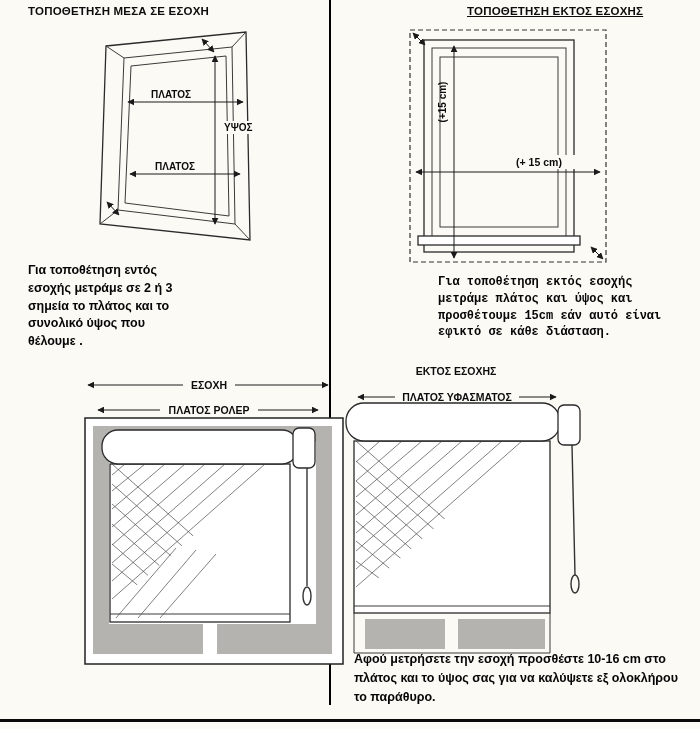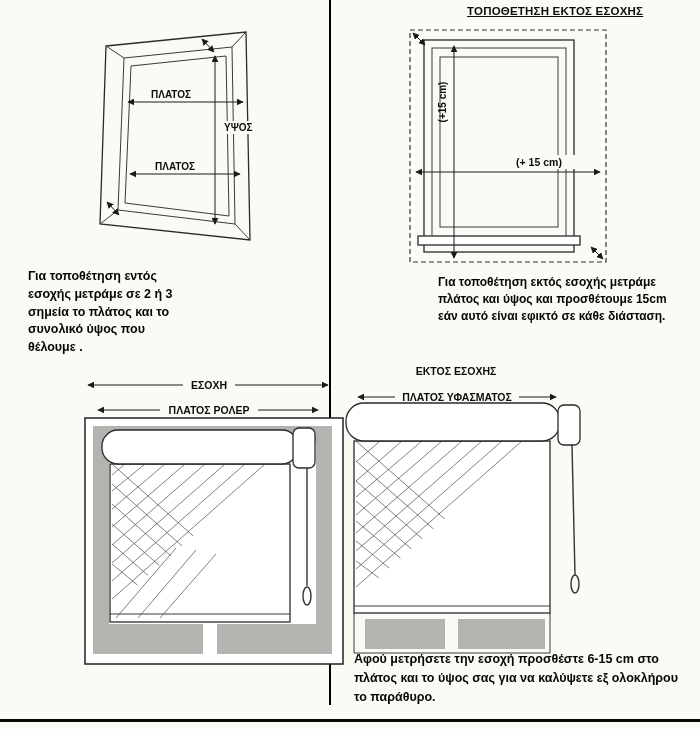--- a/index.html
+++ b/index.html
@@ -18,20 +18,21 @@
   .gray{fill:#b4b3b0;stroke:none;}
   .whitefill{fill:#ffffff;stroke:#2a2a2a;stroke-width:1.3;}
   .bgfill{fill:#fcfaf5;stroke:none;}
   .mesh{stroke:#4a4a4a;stroke-width:0.7;}
 </style>
 </head>
 <body>
 
 <div id="canvas">
 
+  <div class="abs title" style="left:28px;top:5px;">ΤΟΠΟΘΕΤΗΣΗ ΜΕΣΑ ΣΕ ΕΣΟΧΗ</div>
 
   <svg class="abs" style="left:78px;top:26px;" width="200" height="230" viewBox="0 0 200 230">
     <defs>
       <marker id="ah1" viewBox="0 0 10 10" refX="9" refY="5" markerWidth="7" markerHeight="7" orient="auto-start-reverse">
         <path d="M0,0 L10,5 L0,10 z" fill="#1a1a1a"></path>
       </marker>
     </defs>
     <g>
       <path class="frame-line" d="M28,20 L168,6 L172,214 L22,198 Z"></path>
       <path class="thin-line" d="M46,32 L154,21 L157,198 L40,184 Z"></path>
@@ -57,21 +58,21 @@
       <rect class="bgfill" x="144" y="95" width="42" height="13"></rect>
       <text x="146" y="105" font-size="10" text-anchor="start">ΥΨΟΣ</text>
     </g>
     <g>
       <line class="meas" x1="52" y1="148" x2="162" y2="148" marker-start="url(#ah1)" marker-end="url(#ah1)"></line>
       <rect class="bgfill" x="66" y="134" width="62" height="13"></rect>
       <text x="97" y="144" font-size="10" text-anchor="middle">ΠΛΑΤΟΣ</text>
     </g>
   </svg>
 
-  <div class="abs caption" style="left:28px;top:262px;width:154px;margin-top:6px;">Για τοποθέτηση εντός εσοχής μετράμε σε 2 ή 3 σημεία το πλάτος και το συνολικό ύψος που θέλουμε .</div>
+  <div class="abs caption" style="left:28px;top:262px;width:154px;">Για τοποθέτηση εντός εσοχής μετράμε σε 2 ή 3 σημεία το πλάτος και το συνολικό ύψος που θέλουμε .</div>
 
   <div class="abs vline" style="left:329px;top:0;width:2px;height:705px;"></div>
 
   <div class="abs title" style="left:467px;top:5px;text-decoration:underline;">ΤΟΠΟΘΕΤΗΣΗ ΕΚΤΟΣ ΕΣΟΧΗΣ</div>
 
   <svg class="abs" style="left:404px;top:24px;" width="218" height="252" viewBox="0 0 218 252">
     <defs>
       <marker id="ah2" viewBox="0 0 10 10" refX="9" refY="5" markerWidth="7" markerHeight="7" orient="auto-start-reverse">
         <path d="M0,0 L10,5 L0,10 z" fill="#1a1a1a"></path>
       </marker>
@@ -95,21 +96,21 @@
       <line class="meas" x1="50" y1="22" x2="50" y2="234" marker-start="url(#ah2)" marker-end="url(#ah2)"></line>
       <text x="42" y="78" font-size="10" text-anchor="middle" transform="rotate(-90 42 78)">(+15 cm)</text>
     </g>
     <g>
       <line class="meas" x1="12" y1="148" x2="196" y2="148" marker-start="url(#ah2)" marker-end="url(#ah2)"></line>
       <rect class="bgfill" x="98" y="131" width="74" height="14"></rect>
       <text x="135" y="142" font-size="10.5" text-anchor="middle">(+ 15 cm)</text>
     </g>
   </svg>
 
-  <div class="abs caption" style="left:438px;top:274px;width:248px;font-size:12px;line-height:1.4;">Για τοποθέτηση εκτός εσοχής μετράμε πλάτος και ύψος και προσθέτουμε 15cm εάν αυτό είναι εφικτό σε κάθε διάσταση.</div>
+  <div class="abs caption" style="left:438px;top:274px;width:248px;font-size:12px;line-height:1.4;font-family:Liberation Mono, monospace;">Για τοποθέτηση εκτός εσοχής μετράμε πλάτος και ύψος και προσθέτουμε 15cm εάν αυτό είναι εφικτό σε κάθε διάσταση.</div>
 
   <svg class="abs" style="left:80px;top:372px;" width="265" height="300" viewBox="0 0 265 300">
     <defs>
       <marker id="ah3" viewBox="0 0 10 10" refX="9" refY="5" markerWidth="7" markerHeight="7" orient="auto-start-reverse">
         <path d="M0,0 L10,5 L0,10 z" fill="#1a1a1a"></path>
       </marker>
       <clipPath id="clipA">
           <polygon points="32,92 195,92 32,235"></polygon>
         </clipPath>
     </defs>
@@ -221,16 +222,16 @@
     <g>
       <rect class="whitefill" x="4" y="40" width="214" height="38" rx="18"></rect>
       <rect class="whitefill" x="216" y="42" width="22" height="40" rx="6"></rect>
     </g>
     <g>
       <line x1="230" y1="82" x2="233" y2="212" stroke="#333" stroke-width="1.4"></line>
       <ellipse cx="233" cy="221" rx="4" ry="9" fill="none" stroke="#333" stroke-width="1.4"></ellipse>
     </g>
   </svg>
 
-  <div class="abs caption" style="left:354px;top:650px;width:338px;line-height:1.5;">Αφού μετρήσετε την εσοχή προσθέστε 6-15 cm στο πλάτος και το ύψος σας για να καλύψετε εξ ολοκλήρου το παράθυρο.</div>
+  <div class="abs caption" style="left:354px;top:650px;width:338px;line-height:1.5;">Αφού μετρήσετε την εσοχή προσθέστε 10-16 cm στο πλάτος και το ύψος σας για να καλύψετε εξ ολοκλήρου το παράθυρο.</div>
 
   <div class="abs hline" style="left:0;top:719px;width:700px;height:3px;"></div>
 </div>
 
 </body></html>

